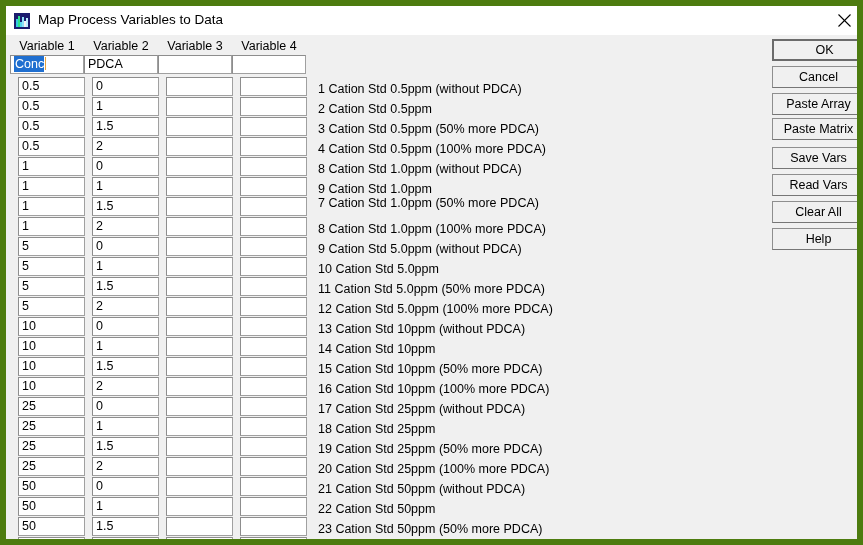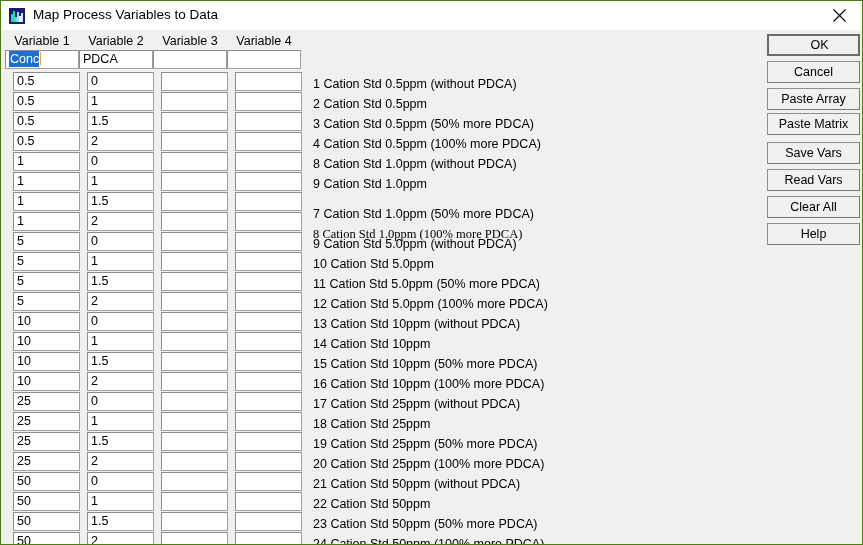--- a/index.html
+++ b/index.html
@@ -9,21 +9,21 @@
   }
   body {
     font-family: "Liberation Sans", sans-serif;
   }
   #app {
     position: relative;
     width: 863px;
     height: 545px;
     overflow: hidden;
     background: #f0f0f0;
-    border: 1px solid #4d7c0f;
+    border: 6px solid #4d7c0f;
     box-sizing: border-box;
   }
 
   
   #titlebar {
     position: absolute;
     left: 0; top: 0;
     width: 861px;
     height: 29px;
     background: #ffffff;
@@ -277,22 +277,22 @@
       <div class="tb datafield" style="left: 12px; top: 531px;">50</div>
       <div class="tb datafield" style="left: 86px; top: 531px;">2</div>
       <div class="tb datafield" style="left: 160px; top: 531px;"></div>
       <div class="tb datafield" style="left: 234px; top: 531px;"></div>
       <div class="desc" style="top: 75px;">1 Cation Std 0.5ppm (without PDCA)</div>
       <div class="desc" style="top: 95px;">2 Cation Std 0.5ppm</div>
       <div class="desc" style="top: 115px;">3 Cation Std 0.5ppm  (50% more PDCA)</div>
       <div class="desc" style="top: 135px;">4 Cation Std 0.5ppm (100% more PDCA)</div>
       <div class="desc" style="top: 155px;">8 Cation Std 1.0ppm  (without PDCA)</div>
       <div class="desc" style="top: 175px;">9 Cation Std 1.0ppm</div>
-      <div class="desc" style="top: 205px;">7 Cation Std 1.0ppm (50% more PDCA)</div>
-      <div class="desc" style="top: 225px; font-family: Liberation Serif, serif;">8 Cation Std 1.0ppm (100% more PDCA)</div>
+      <div class="desc" style="top: 189px;">7 Cation Std 1.0ppm (50% more PDCA)</div>
+      <div class="desc" style="top: 215px;">8 Cation Std 1.0ppm (100% more PDCA)</div>
       <div class="desc" style="top: 235px; text-align: center;">9 Cation Std 5.0ppm  (without PDCA)</div>
       <div class="desc" style="top: 255px;">10 Cation Std 5.0ppm</div>
       <div class="desc" style="top: 275px;">11 Cation Std 5.0ppm  (50% more PDCA)</div>
       <div class="desc" style="top: 295px;">12 Cation Std 5.0ppm (100% more PDCA)</div>
       <div class="desc" style="top: 315px;">13 Cation Std 10ppm  (without PDCA)</div>
       <div class="desc" style="top: 335px;">14 Cation Std 10ppm</div>
       <div class="desc" style="top: 355px;">15 Cation Std 10ppm  (50% more PDCA)</div>
       <div class="desc" style="top: 375px;">16 Cation Std 10ppm (100% more PDCA)</div>
       <div class="desc" style="top: 395px;">17 Cation Std 25ppm  (without PDCA)</div>
       <div class="desc" style="top: 415px;">18 Cation Std 25ppm</div>

